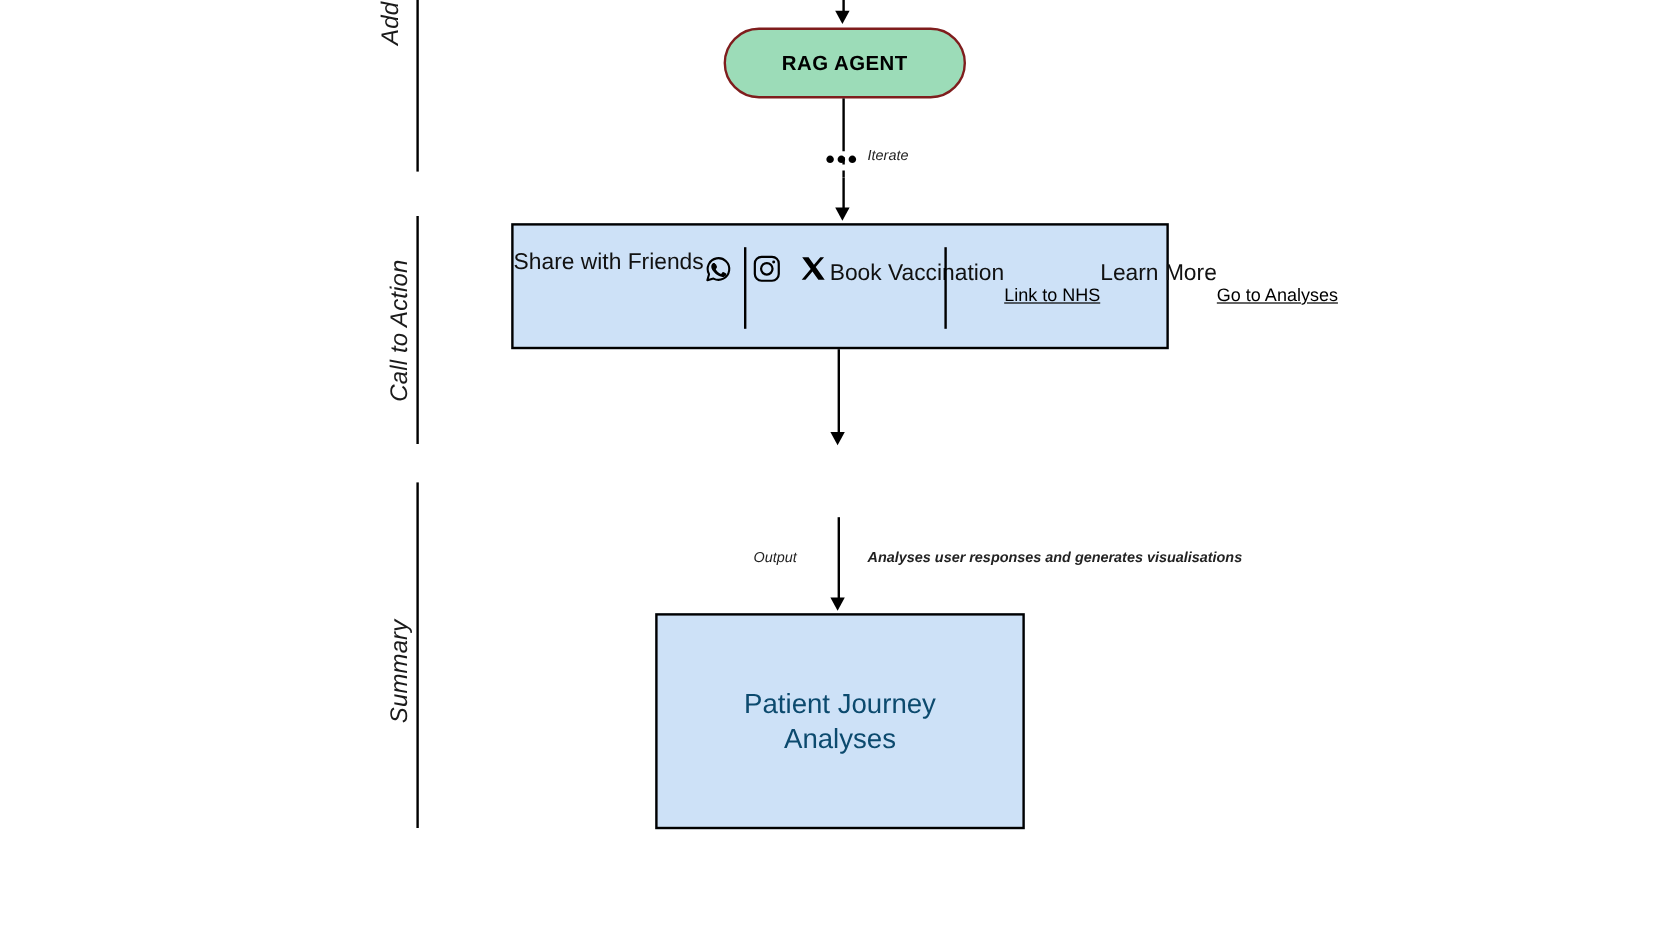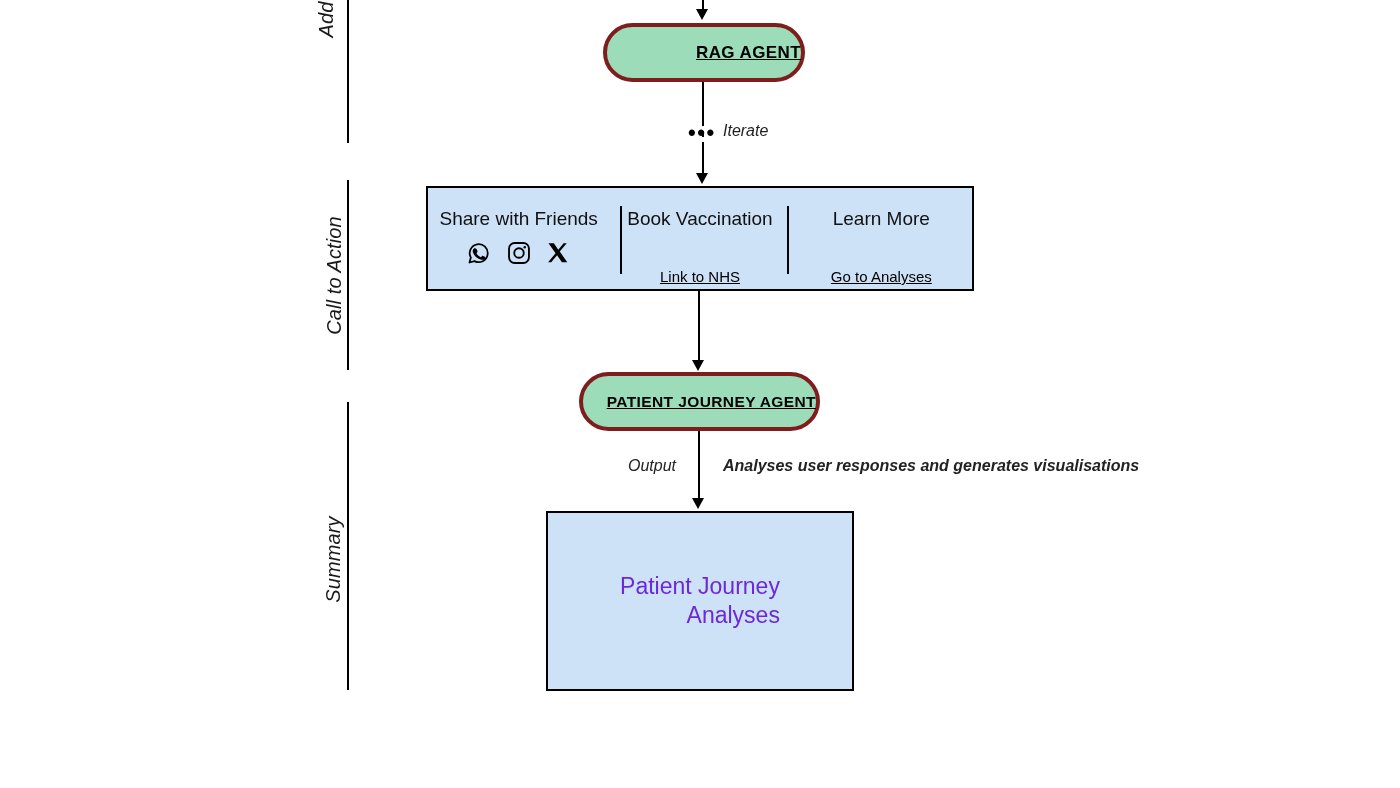--- a/index.html
+++ b/index.html
@@ -36,49 +36,48 @@
     transform-origin: center center;
     transform: rotate(-90deg);
     text-align: center;
     letter-spacing: 0.1px;
   }
 
   
   .agent-pill {
     position: absolute;
     background: #9cdcb8;
-    border: 4px solid #7f1d1d;
+    border: 2px solid #7f1d1d;
     border-radius: 999px;
     display: flex;
     align-items: center;
-    justify-content: flex-end;
+    justify-content: center;
     font-weight: bold;
     letter-spacing: 0.4px;
     color: #000000;
-    text-decoration: underline;
   }
 
   
   .blue-box {
     position: absolute;
     background: #cde1f7;
     border: 2px solid #000000;
   }
 
   
   .cta-inner {
     position: absolute;
     inset: 0;
     display: flex;
     align-items: flex-start;
   }
   .cta-col {
     flex: 1 1 0;
     display: flex;
-    flex-direction: column;
+    flex-direction: row;
     align-items: center;
     padding-top: 20px;
   }
   .cta-title {
     font-size: 19px;
     color: #111111;
     margin-bottom: 8px;
     white-space: nowrap;
   }
   .cta-link {
@@ -120,43 +119,43 @@
     width: 0; height: 0;
     border-left: 6.5px solid transparent;
     border-right: 6.5px solid transparent;
     border-top: 11px solid #000000;
   }
 
   
   .edge-label {
     position: absolute;
     font-style: italic;
-    font-size: 16px;
+    font-size: 12px;
     color: #222222;
     white-space: nowrap;
   }
   .dots {
     position: absolute;
     font-size: 22px;
     line-height: 1;
     letter-spacing: 1.5px;
     color: #000000;
     font-weight: bold;
   }
 
   
   .box-label {
     position: absolute;
     inset: 0;
     display: flex;
     align-items: center;
     justify-content: center;
-    text-align: right;
+    text-align: center;
     font-size: 23px;
-    color: #6d28d9;
+    color: #0c4a6e;
     line-height: 1.28;
     padding: 0 16px;
   }
 </style>
 </head>
 <body>
 
 <div id="canvas">
 
   <div class="lane-bar" style="left:347px; top:-10px; height:153px;"></div>
@@ -223,23 +222,20 @@
       </div>
 
       <div class="cta-divider" style="left:192px;"></div>
       <div class="cta-divider" style="left:359px;"></div>
     </div>
   </div>
 
   <div class="vline" style="left:698px; top:291px; height:71px;"></div>
   <div class="arrowhead" style="left:692px; top:360px;"></div>
 
-  <div class="agent-pill" style="left:579px; top:372px; width:241px; height:59px; font-size:15.5px;">
-    <span>PATIENT JOURNEY AGENT</span>
-  </div>
 
   <div class="vline" style="left:698px; top:431px; height:71px;"></div>
   <div class="arrowhead" style="left:692px; top:498px;"></div>
   <div class="edge-label" style="left:628px; top:457px;">Output</div>
   <div class="edge-label" style="left:723px; top:457px;font-weight:bold;">Analyses user responses and generates visualisations</div>
 
   <div class="blue-box" style="left:546px; top:511px; width:308px; height:180px;">
     <div class="box-label">
       <div>
         <div>Patient Journey</div>

